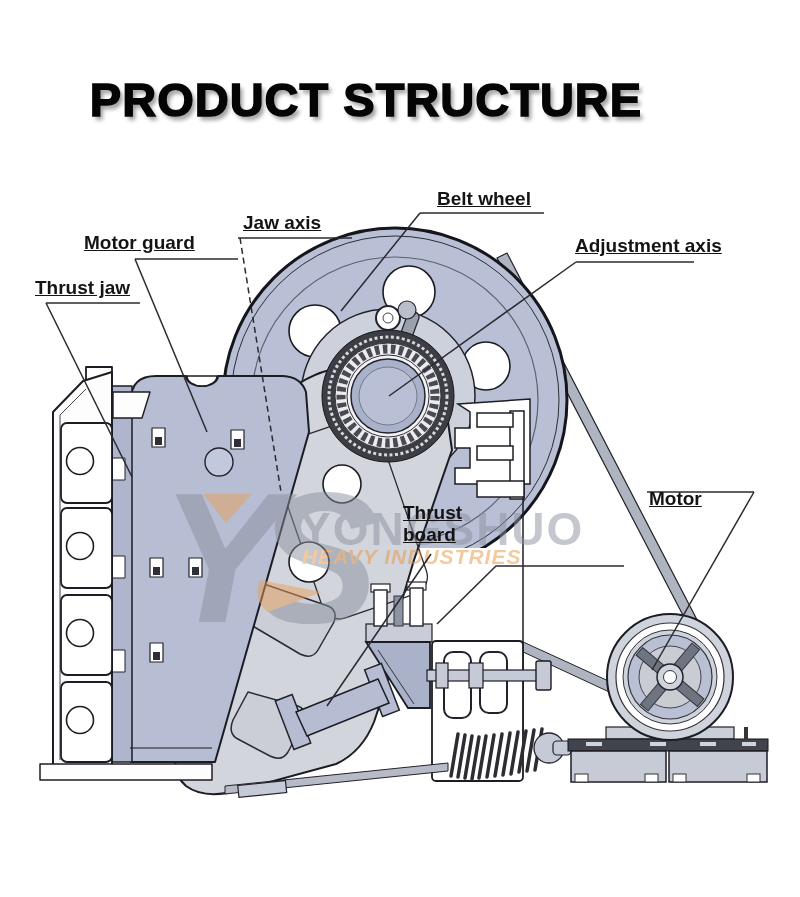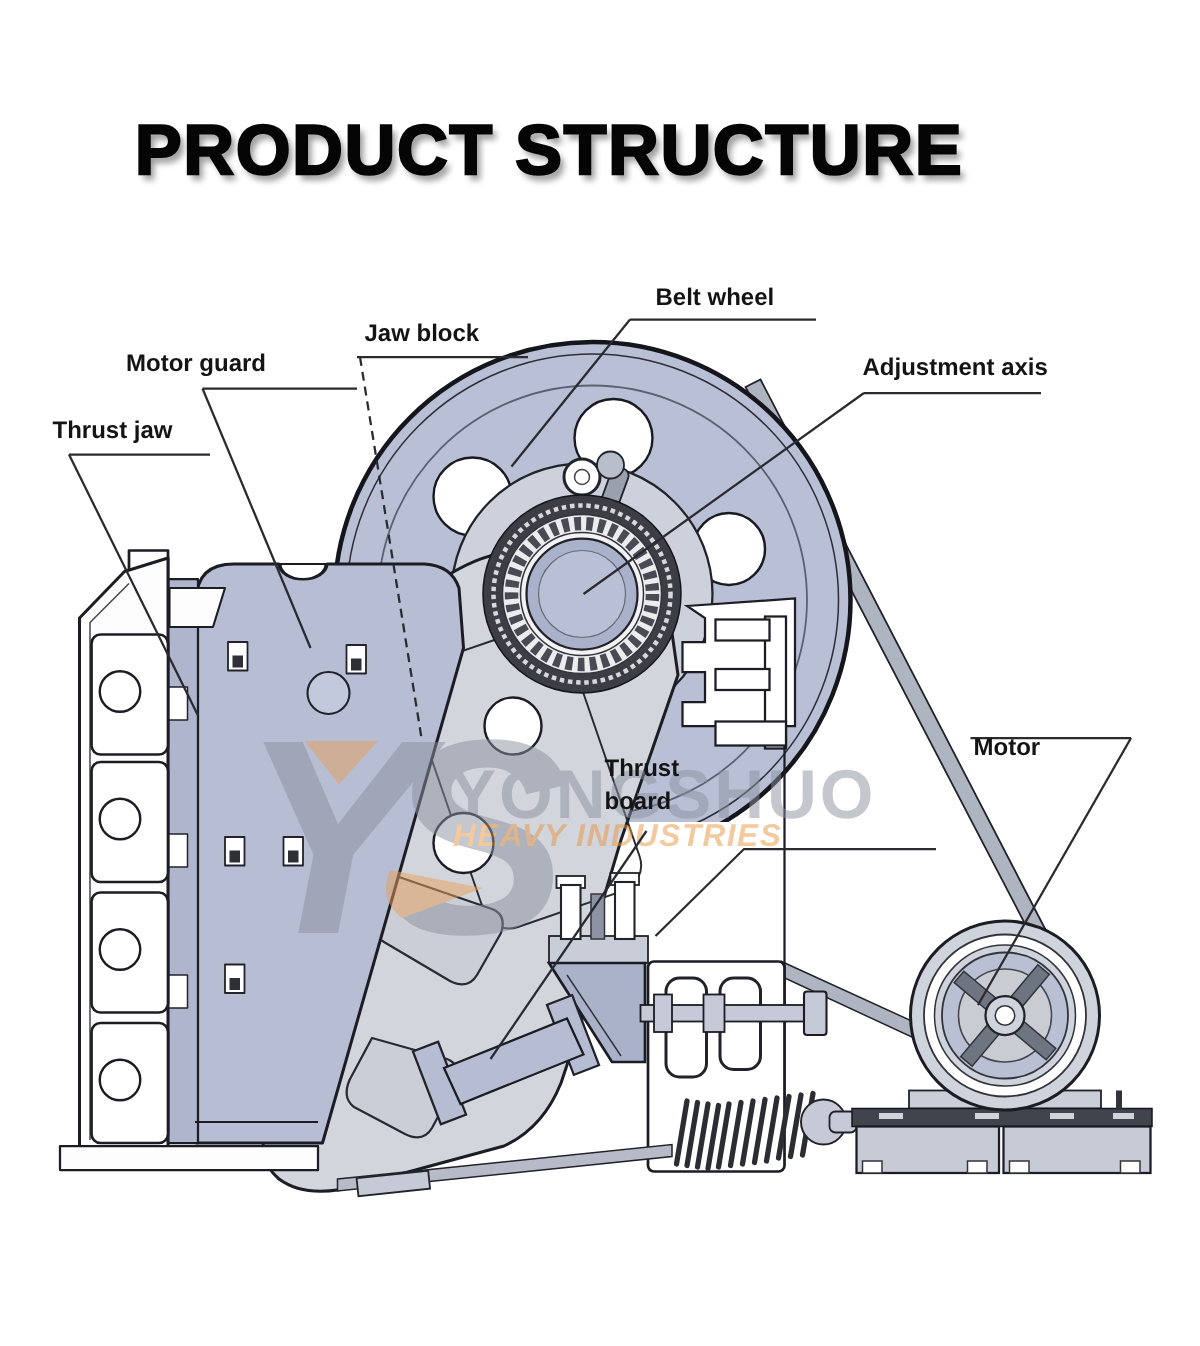--- a/index.html
+++ b/index.html
@@ -2,21 +2,21 @@
 <html><head>
 <meta charset="utf-8">
 <style>
   html,body{margin:0;padding:0;background:#fff;}
   #stage{position:relative;width:800px;height:897px;background:#ffffff;overflow:hidden;
          font-family:"Liberation Sans",sans-serif;}
   #machine-svg{position:absolute;left:0;top:0;}
   .page-title{position:absolute;left:0;top:72px;width:732px;text-align:center;
     font-size:47px;font-weight:900;letter-spacing:1px;color:#050505;
     text-shadow:3px 4px 4px rgba(0,0,0,0.40);-webkit-text-stroke:1.5px #050505;}
-  .lbl{position:absolute;font-size:16px;font-weight:700;color:#141414;line-height:22px;white-space:nowrap;}
+  .lbl{position:absolute;font-size:19px;font-weight:700;color:#141414;line-height:22px;white-space:nowrap;text-decoration:underline;}
   .lbl.wrap{white-space:normal;text-align:left;}
 </style>
 </head>
 <body>
 
 <div id="stage">
 
 <svg id="machine-svg" width="800" height="897" viewBox="0 0 800 897">
 
   <g>
@@ -251,19 +251,19 @@
         <line x1="754" y1="492" x2="652" y2="670"></line>
     <line x1="431" y1="554" x2="327" y2="706"></line>
     <polyline points="624,566 496,566 437,624"></polyline>
   </g>
 </svg>
 
 <div class="page-title">PRODUCT STRUCTURE</div>
 
 <div class="lbl" style="left:35px;top:277px">Thrust jaw</div>
 <div class="lbl" style="left:84px;top:232px">Motor guard</div>
-<div class="lbl" style="left:243px;top:212px">Jaw block</div>
+<div class="lbl" style="left:243px;top:212px">Jaw axis</div>
 <div class="lbl" style="left:437px;top:188px">Belt wheel</div>
 <div class="lbl" style="left:575px;top:235px">Adjustment axis</div>
 <div class="lbl" style="left:649px;top:488px">Motor</div>
 <div class="lbl wrap" style="left:403px;top:502px;width:82px">Thrust board</div>
 
 </div>
 
 </body></html>

